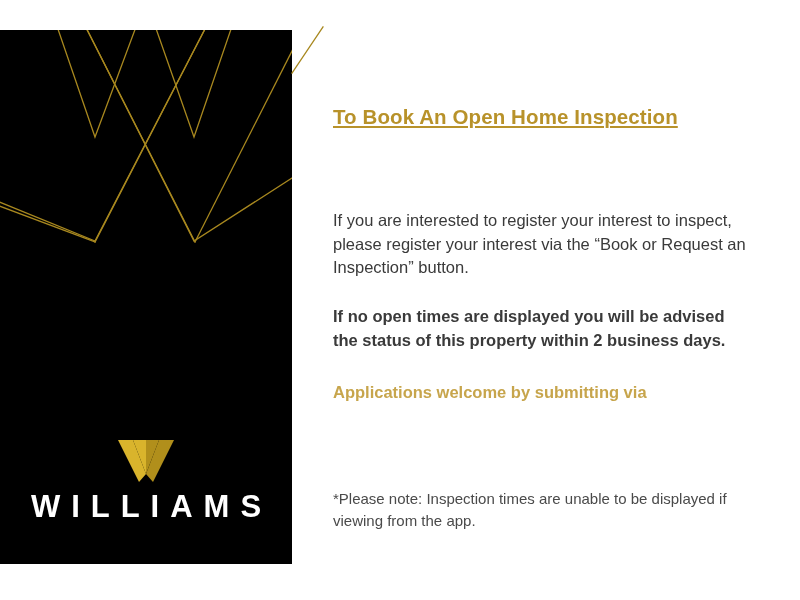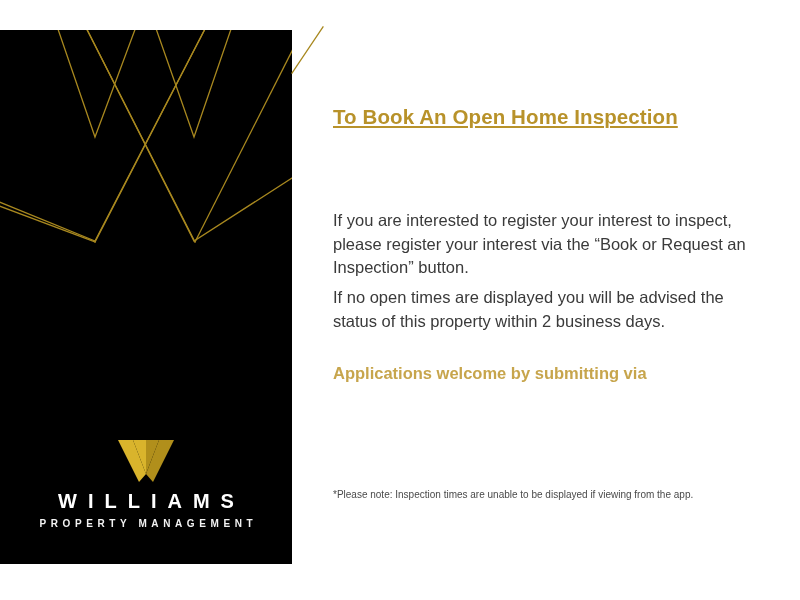--- a/index.html
+++ b/index.html
@@ -58,21 +58,21 @@
     text-align: center;
   }
   #logo-mark {
     display: block;
     margin: 0 auto 8px auto;
   }
   #logo-wordmark {
     display: block;
     color: #ffffff;
     font-family: "Liberation Sans", sans-serif;
-    font-size: 20px;
+    font-size: 31px;
     font-weight: 700;
     letter-spacing: 11px;
     text-indent: 11px;
     line-height: 1.1;
   }
   #logo-tagline {
     display: block;
     margin-top: 6px;
     color: #f2f2f2;
     font-family: "Liberation Sans", sans-serif;
@@ -100,21 +100,21 @@
     text-decoration: underline;
   }
   .para {
     color: #3a3a3a;
     font-size: 16.5px;
     font-weight: 400;
     line-height: 1.45;
     margin: 0;
   }
   #para-1 { margin-top: 79px; }
-  #para-2 { margin-top: 6px; }
+  #para-2 { margin-top: 25px; font-weight: bold; }
 
   #apply-block { margin-top: 28px; }
   #apply-line {
     display: block;
     color: #c7a54c;
     font-size: 16.5px;
     line-height: 1.45;
     font-weight: bold;
   }
   #apply-url {
@@ -123,21 +123,21 @@
     font-size: 16.5px;
     line-height: 1.45;
   }
 
   #footnote {
     position: absolute;
     left: 333px;
     top: 488px;
     width: 400px;
     color: #4a4a4a;
-    font-size: 10px;
+    font-size: 15px;
     line-height: 1.48;
     margin: 0;
   }
 </style>
 </head>
 <body>
 
 <div id="slide">
 
   <div id="brand-panel">
@@ -160,21 +160,20 @@
     </svg>
 
     <div id="logo">
       <svg id="logo-mark" width="56" height="42" viewBox="0 0 56 42">
         <polygon points="0,0 15,0 28,34 21,42" fill="#d9b42c"></polygon>
         <polygon points="15,0 28,0 28,34" fill="#d9b42c"></polygon>
         <polygon points="28,0 41,0 28,34" fill="#b18f1b"></polygon>
         <polygon points="41,0 56,0 35,42 28,34" fill="#b18f1b"></polygon>
       </svg>
       <span id="logo-wordmark">WILLIAMS</span>
-      <span id="logo-tagline">PROPERTY MANAGEMENT</span>
     </div>
   </div>
 
   <svg id="pattern-overflow" viewBox="0 0 60 60">
     <line x1="2" y1="48" x2="33" y2="2" stroke="#a8881f" stroke-width="1.3" stroke-linecap="square"></line>
   </svg>
 
   <div id="content">
     <h1 id="heading">To Book An Open Home Inspection</h1>
 

